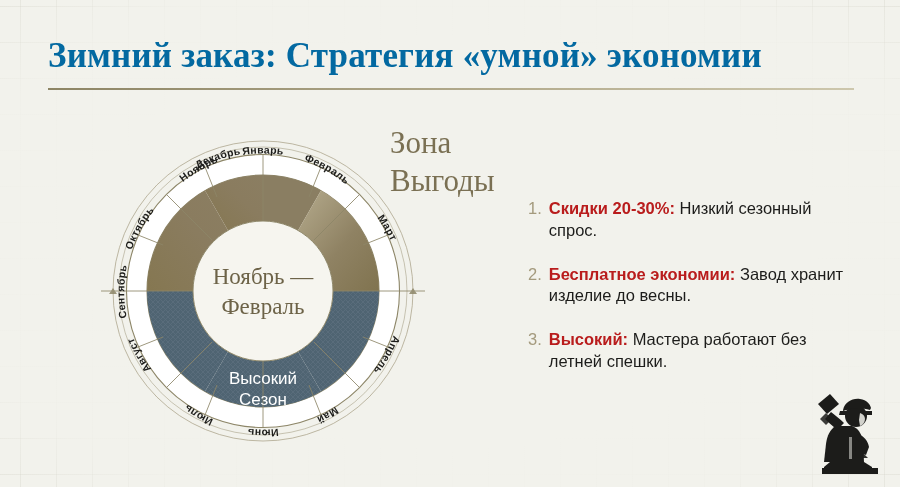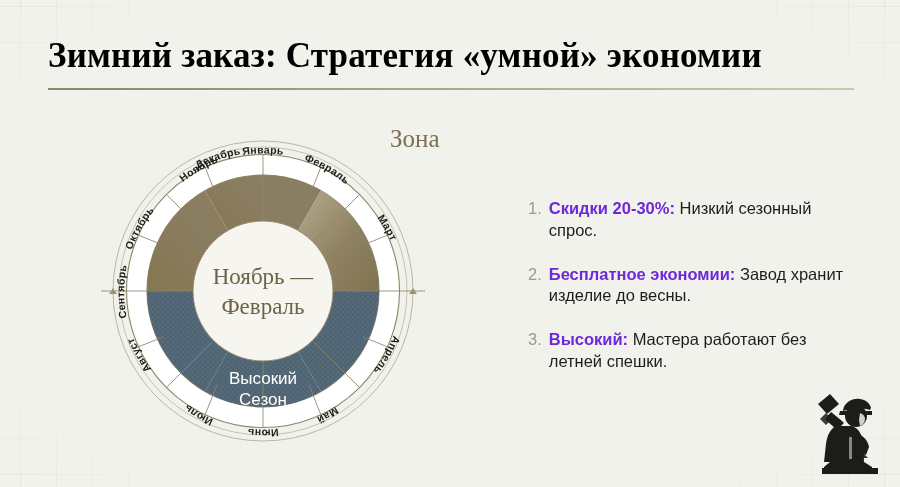--- a/index.html
+++ b/index.html
@@ -26,21 +26,21 @@
     background:
       radial-gradient(ellipse 78% 80% at 50% 50%, #f2f2ec 52%, rgba(242,242,236,.93) 72%, rgba(242,242,236,.55) 88%, rgba(242,242,236,0) 100%);
   }
 
   #slide{position:absolute;inset:0;}
 
   
   #header{position:absolute;left:48px;top:38px;width:812px;}
   #page-title{
     font-family:"Liberation Serif", serif;
-    font-size:35px;font-weight:700;color:#000000;
+    font-size:35px;font-weight:700;color:#0369a1;
     letter-spacing:.2px;white-space:nowrap;line-height:1;
   }
   #title-rule{
     margin-top:15px;height:2px;width:806px;
     background:linear-gradient(to right,#8d8565,#b6ae90 60%,#cdc7ad);
   }
 
   
   #wheel-wrap{position:absolute;left:83px;top:112px;width:360px;height:358px;}
   #wheel-svg{display:block;}
@@ -56,32 +56,32 @@
   }
   .hub-label{
     font-family:"Liberation Serif", serif;
     font-size:23px;fill:#6d6348;
   }
 
   
   #zone-caption{
     position:absolute;left:390px;top:124px;
     font-family:"Liberation Serif", serif;
-    font-size:25px;line-height:1.22;color:#7a7053;
+    font-size:31px;line-height:1.22;color:#7a7053;
   }
 
   
   #benefits{position:absolute;left:528px;top:198px;width:330px;}
   .benefit{display:flex;margin-bottom:22px;}
   .b-num{
     font-size:16.5px;color:#a49a7d;margin-right:7px;
     flex:0 0 auto;line-height:1.32;
   }
   .b-body{font-size:16.5px;line-height:1.32;color:#1d1d1b;}
-  .b-head{font-weight:700;color:#6d28d9;}
+  .b-head{font-weight:700;color:#b91c1c;}
   .b-rest{color:#1d1d1b;}
 
   
   #blacksmith-logo{position:absolute;left:806px;top:382px;width:84px;height:96px;}
 </style>
 </head>
 <body>
 
 <div id="paper-grid"></div>
 <div id="paper-wash"></div>
@@ -214,20 +214,21 @@
         <textPath href="#p-nov" startOffset="50%" text-anchor="middle">Ноябрь</textPath>
       </text>
       <text class="ring-label">
         <textPath href="#p-dec2" startOffset="50%" text-anchor="middle">Декабрь</textPath>
       </text>
     </svg>
   </div>
 
   <div id="zone-caption">
     <div>Зона</div>
+    <div>Выгоды</div>
   </div>
 
   <div id="benefits">
 
     <div class="benefit">
       <span class="b-num">1.</span>
       <span class="b-body"><span class="b-head">Скидки 20-30%:</span><span class="b-rest"> Низкий сезонный спрос.</span></span>
     </div>
 
     <div class="benefit">

